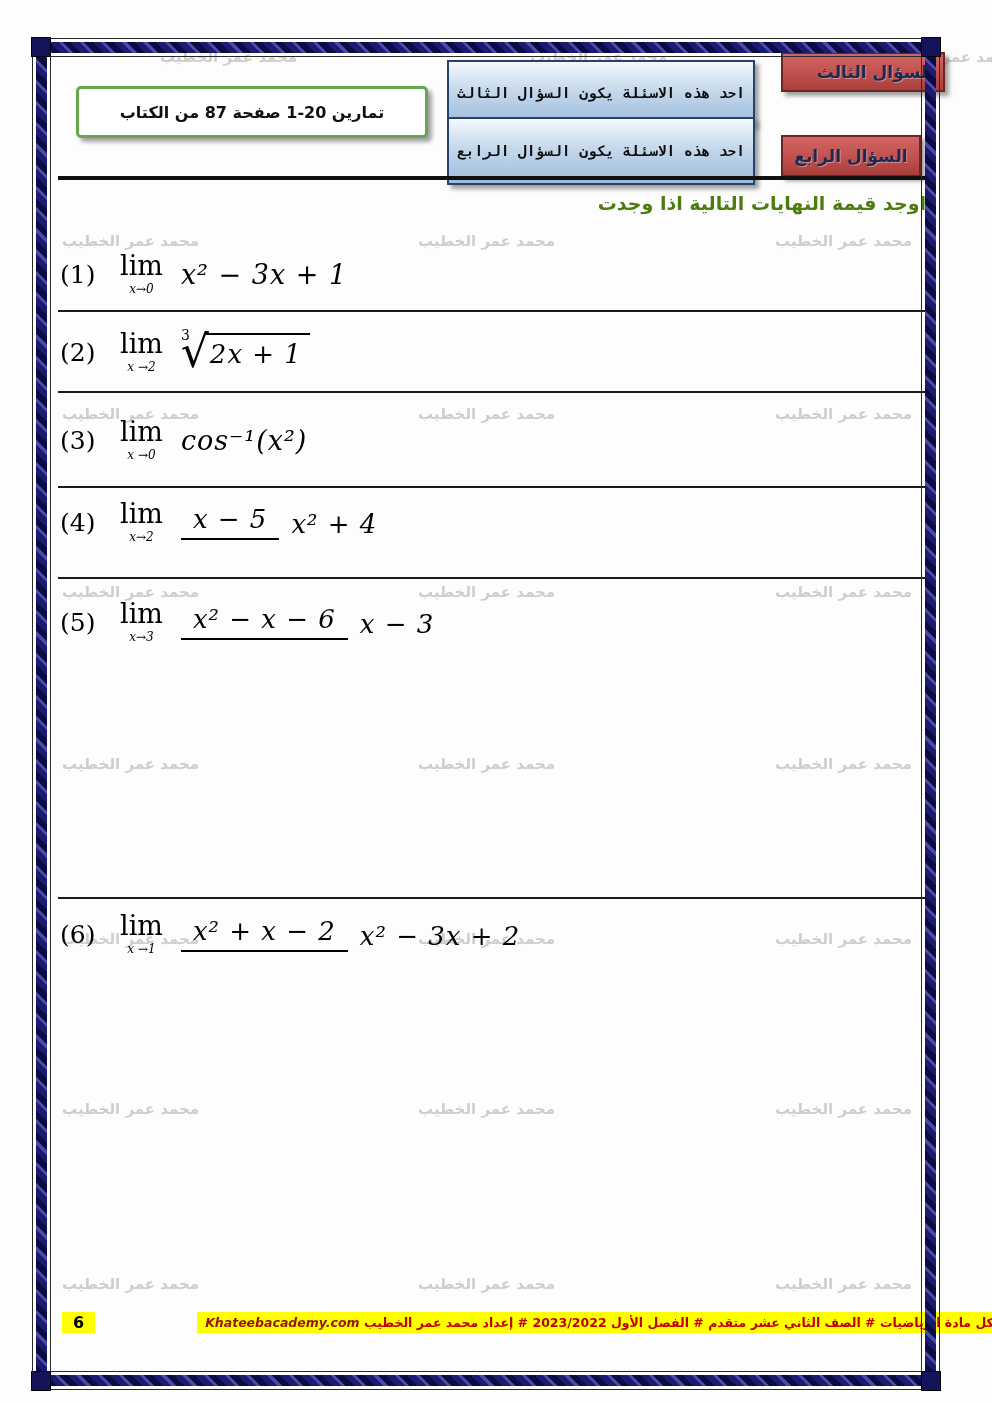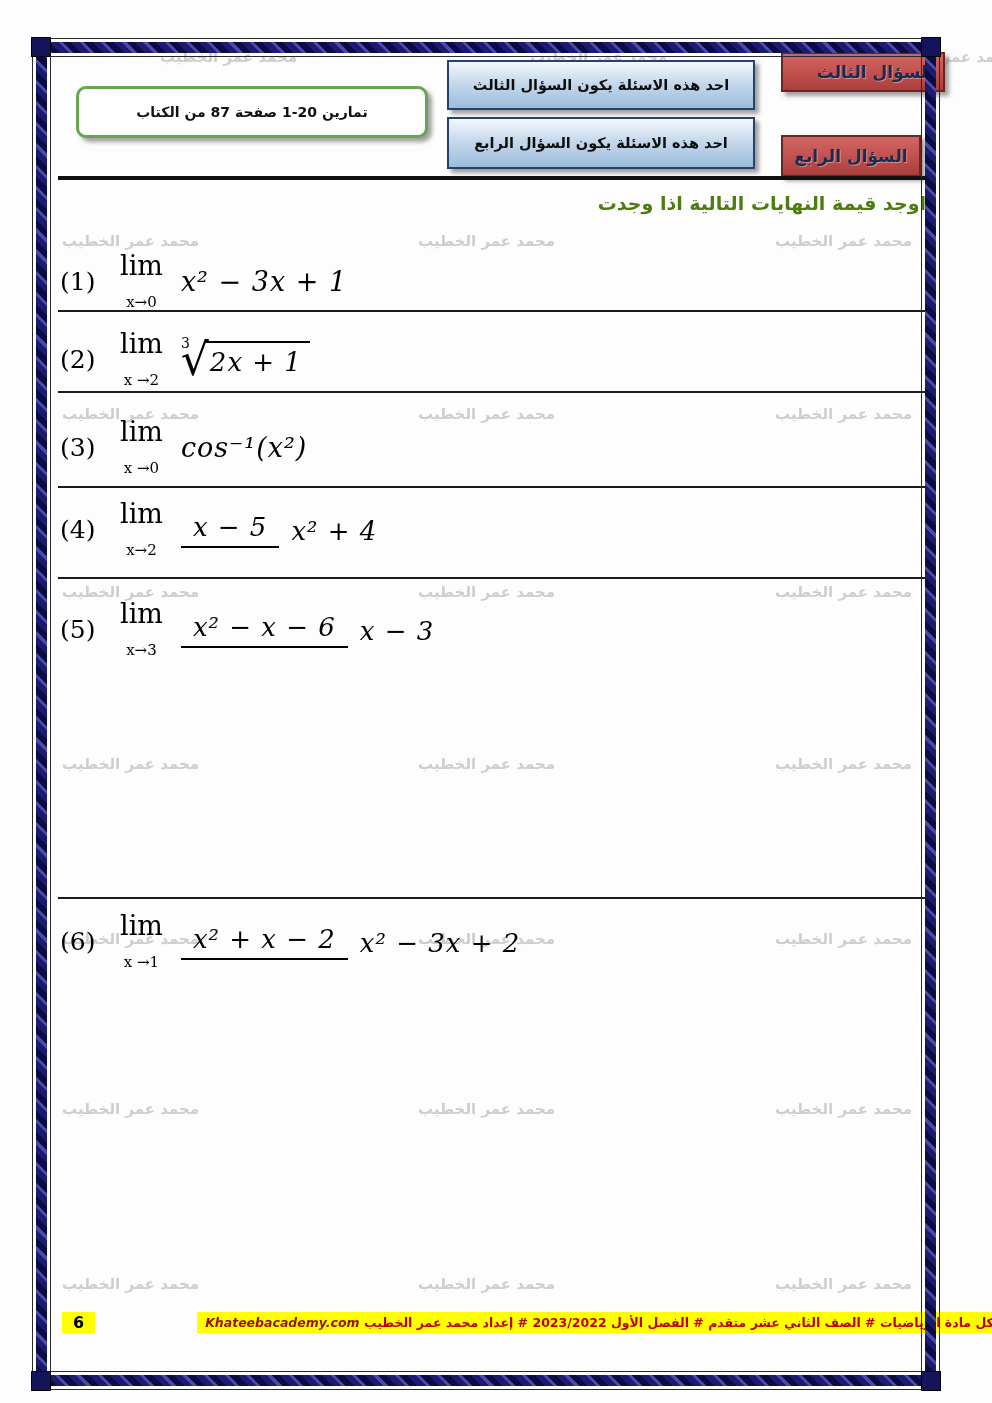--- a/index.html
+++ b/index.html
@@ -32,27 +32,27 @@
   
   .content { position:absolute; inset:0; z-index:2; }
 
   .hdr-box {
     position:absolute; display:flex; align-items:center; justify-content:center;
     direction:rtl; text-align:center; font-weight:bold;
     box-shadow:4px 4px 4px rgba(110,110,110,.65);
   }
   .green-box {
     left:76px; top:86px; width:346px; height:46px;
-    background:#fff; border:3px solid #66a64f; border-radius:10px;
-    font-size:14px; color:#111;
+    background:#fff; border:3px solid #66a64f; border-radius:5px;
+    font-size:16px; color:#111;
   }
   .blue-box {
     left:447px; width:292px;
     background:linear-gradient(180deg,#f3f8fd 0%,#c6d9ec 45%,#9cbcdc 100%);
-    border:2px solid #24426b; font-size:14.5px; color:#0d0d0d; padding:0 6px;
+    border:2px solid #24426b; font-size:14.5px; color:#0d0d0d; padding:8px 6px;font-family:Liberation Mono, monospace;
   }
   .blue-box-1 { top:60px;  height:46px; }
   .blue-box-2 { top:117px; height:48px; }
   .red-box {
     left:781px; width:136px;
     background:linear-gradient(180deg,#d06663 0%,#c0504d 55%,#a83f3c 100%);
     border:2px solid #6d2422; font-size:17px; color:#1a2a52;
     text-shadow:1px 1px 0 rgba(255,255,255,.35);
   }
   .red-box-1 { top:52px;  height:36px;padding-left:24px; }
@@ -67,21 +67,21 @@
   }
 
   
   .problem {
     position:absolute; left:60px; display:flex; align-items:center;
     font-family:"DejaVu Serif", serif; color:#000;
   }
   .plabel   { font-size:25px; width:60px; }
   .lim      { display:inline-flex; flex-direction:column; align-items:center; margin-right:18px; }
   .lim-word { font-size:27px; line-height:1; }
-  .lim-sub  { font-size:15px; margin-top:14px; }
+  .lim-sub  { font-size:12px; font-style:italic; margin-top:3px; }
   .expr     { font-size:27px; font-style:italic; letter-spacing:1px; }
 
   .frac     { display:inline-flex; flex-direction:row; align-items:center; }
   .frac .num{ font-size:26px; font-style:italic; letter-spacing:1px; padding:0 12px 4px; border-bottom:2px solid #000; }
   .frac .den{ font-size:26px; font-style:italic; letter-spacing:1px; padding:3px 12px 0; }
 
   .root      { display:inline-flex; align-items:flex-start; }
   .root-idx  { font-size:14px; position:relative; top:-6px; margin-right:-9px; }
   .root-sign { font-size:44px; line-height:.85; font-style:normal; }
   .radicand  { font-size:26px; font-style:italic; letter-spacing:1px; border-top:2.5px solid #000; margin-left:-3px; padding:4px 8px 0 4px; }

